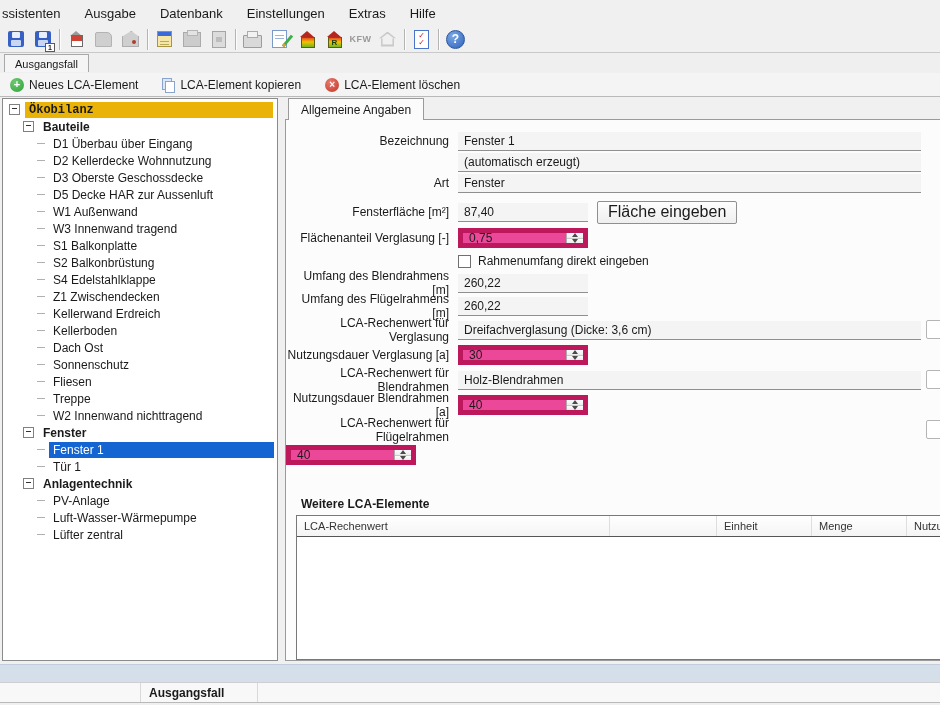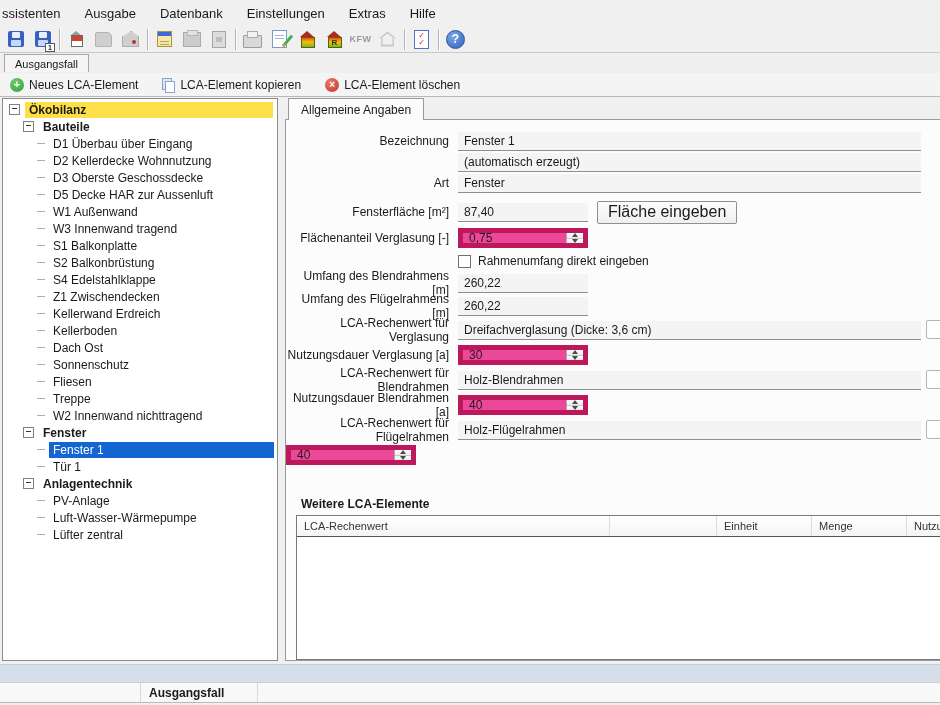--- a/index.html
+++ b/index.html
@@ -73,21 +73,21 @@
   .tree-row{display:flex;align-items:center;height:17px;white-space:nowrap;}
   .tree-row.lvl0{padding-left:6px;}
   .tree-row.lvl1{padding-left:20px;}
   .tree-row.lvl2{padding-left:34px;}
   .tree-row.bold .tree-label{font-weight:bold;}
   .expander{width:9px;height:9px;border:1px solid #808080;background:#fff;position:relative;margin-right:5px;flex:none;}
   .expander::before{content:"";position:absolute;left:2px;right:2px;top:3px;height:1px;background:#333;}
   .dash{width:8px;height:1px;background:#b0b0b0;margin-right:4px;flex:none;}
   .tree-label{padding:1px 4px;}
   .tree-row.sel-active .tree-label{background:#1464d2;color:#fff;flex:1;margin-right:3px;}
-  .tree-row.sel-inactive .tree-label{background:#fde047;flex:1;margin-right:4px;}
+  .tree-row.sel-inactive .tree-label{background:#eab308;flex:1;margin-right:4px;font-family:Liberation Mono, monospace;}
 
   
   .right-panel{position:absolute;left:285px;top:97px;width:700px;height:565px;}
   .panel-tab{position:absolute;left:3px;top:1px;height:22px;padding:0 12px;display:flex;align-items:center;font-size:12px;background:#fbfbfb;border:1px solid #9a9a9a;border-bottom:none;z-index:2;box-sizing:border-box;}
   .panel-content{position:absolute;left:0;top:22px;width:700px;height:542px;background:#fcfcfc;border:1px solid #9a9a9a;box-sizing:border-box;padding-top:11px;overflow:hidden;}
 
   .frow{display:flex;align-items:center;height:20px;margin-bottom:5px;position:relative;}
   .flabel{width:163px;text-align:right;padding-right:9px;font-size:12px;flex:none;}
   .fval{height:19px;display:flex;align-items:center;padding:0 6px;font-size:12px;box-sizing:border-box;}
   .flat{background:#f4f4f4;border-bottom:1px solid #8f8f8f;}
@@ -404,21 +404,20 @@
         <div class="spinfield">
           <span class="sval">40</span>
           <span class="spin">
               <span class="sb up"></span>
               <span class="sb dn"></span>
             </span>
         </div>
       </div>
       <div class="frow">
         <span class="flabel">LCA-Rechenwert für Flügelrahmen</span>
-        <div class="fval flat w-wide">Holz-Flügelrahmen</div>
         <span class="mini-btn"></span>
       </div>
       <div class="frow">
         <div class="spinfield">
           <span class="sval">40</span>
           <span class="spin">
               <span class="sb up"></span>
               <span class="sb dn"></span>
             </span>
         </div>

